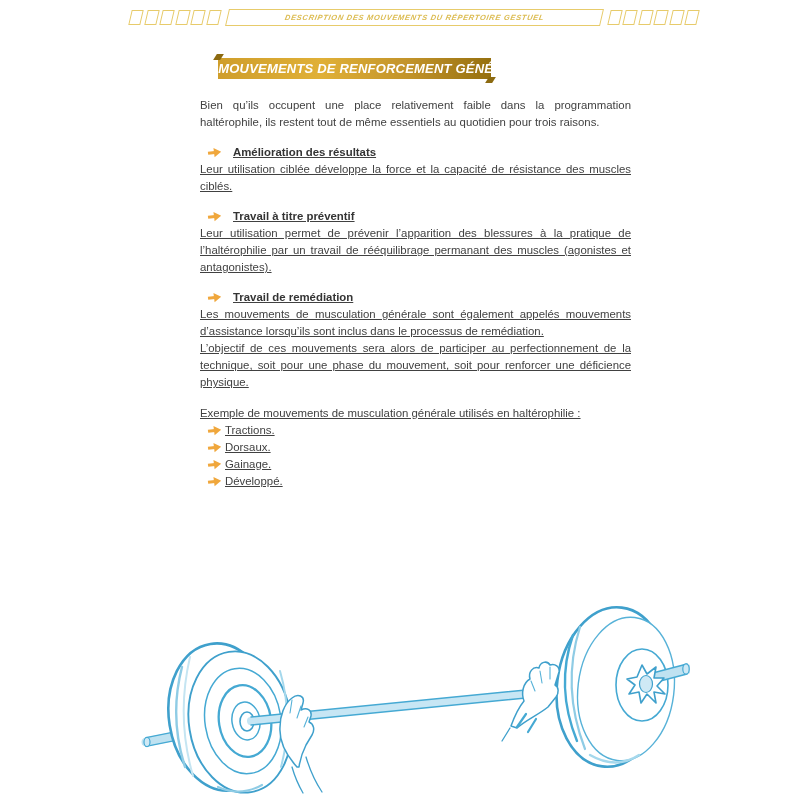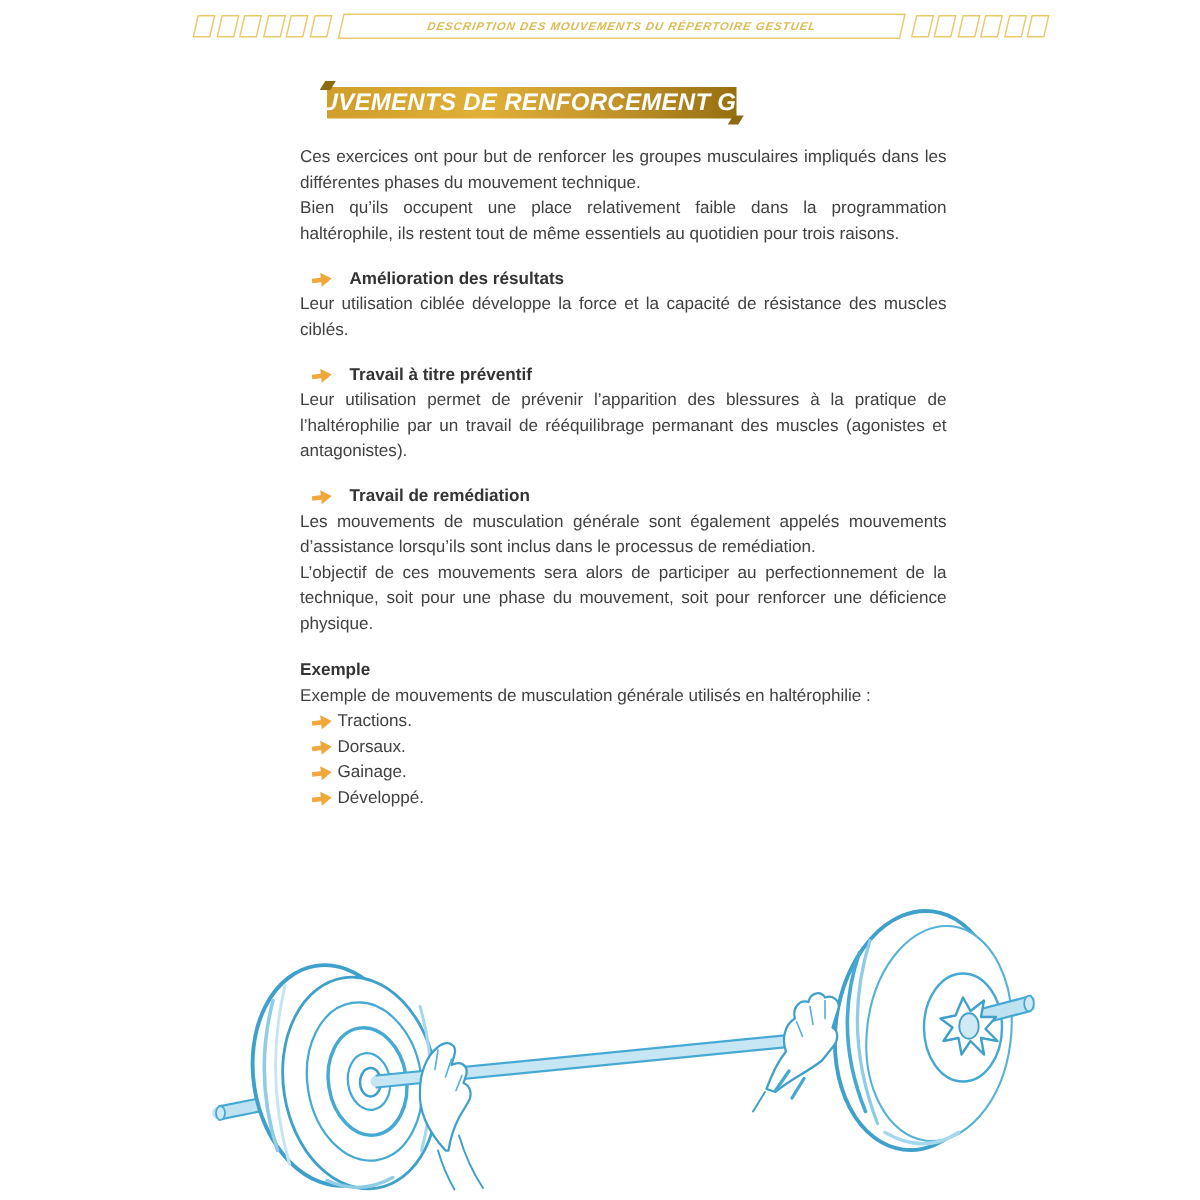--- a/index.html
+++ b/index.html
@@ -17,28 +17,28 @@
                 letter-spacing:0.7px;white-space:nowrap;transform:skewX(3deg);}
 
   
   .banner{position:absolute;left:218px;top:58px;width:273px;height:21px;
           background:linear-gradient(90deg,#cf9e2b 0%,#e0b037 38%,#c2932a 70%,#96700f 100%);
           display:flex;align-items:center;justify-content:center;}
   .banner::before{content:"";position:absolute;left:-3px;top:-4px;width:7px;height:6px;
                   background:#8c6a10;transform:skewX(-32deg);}
   .banner::after{content:"";position:absolute;right:-3px;bottom:-4px;width:7px;height:6px;
                  background:#8c6a10;transform:skewX(-32deg);}
-  .banner-text{color:#ffffff;font-weight:bold;font-style:italic;font-size:16px;
+  .banner-text{color:#ffffff;font-weight:bold;font-style:italic;font-size:13px;
                letter-spacing:0.2px;white-space:nowrap;}
 
   
   .content{position:absolute;left:200px;top:97px;width:431px;
            font-size:11.4px;line-height:17px;color:#414141;text-align:justify;}
   .para{margin:0;}
-  .section{margin-top:13px;}
+  .section{margin-top:13px;text-decoration:underline;}
   .heading-row{display:flex;align-items:center;gap:11px;padding-left:7px;height:17px;}
   .heading{margin:0;font-size:11.4px;line-height:17px;font-weight:bold;color:#343434;}
   .arrow{flex:none;display:flex;}
   .arrow svg{display:block;transform:rotate(-7deg);}
   .example{margin-top:14px;}
   .arrow-list{list-style:none;margin:0;padding:0;}
   .list-row{display:flex;align-items:center;gap:3px;padding-left:7px;height:17px;}
   .list-label{color:#414141;}
 
   
@@ -69,21 +69,20 @@
       <span class="sq"></span>
       <span class="sq"></span>
     </div>
   </header>
 
   <div class="banner">
     <span class="banner-text">LES MOUVEMENTS DE RENFORCEMENT GÉNÉRAL</span>
   </div>
 
   <main class="content">
-    <p class="para">Ces exercices ont pour but de renforcer les groupes musculaires impliqués dans les différentes phases du mouvement technique.</p>
     <p class="para">Bien qu’ils occupent une place relativement faible dans la programmation haltérophile, ils restent tout de même essentiels au quotidien pour trois raisons.</p>
 
     <section class="section">
       <div class="heading-row">
         <span class="arrow">
           <svg width="15" height="11" viewBox="0 0 15 11">
               <line x1="1" y1="5.5" x2="8" y2="5.5" stroke="#f0a73c" stroke-width="3"></line>
               <path d="M7 0.8 L14.2 5.5 L7 10.2 Z" fill="#f0a73c"></path>
             </svg>
         </span>
@@ -113,21 +112,20 @@
               <path d="M7 0.8 L14.2 5.5 L7 10.2 Z" fill="#f0a73c"></path>
             </svg>
         </span>
         <h3 class="heading">Travail de remédiation</h3>
       </div>
       <p class="para">Les mouvements de musculation générale sont également appelés mouvements d’assistance lorsqu’ils sont inclus dans le processus de remédiation.</p>
       <p class="para">L’objectif de ces mouvements sera alors de participer au perfectionnement de la technique, soit pour une phase du mouvement, soit pour renforcer une déficience physique.</p>
     </section>
 
     <section class="section example">
-      <h3 class="heading">Exemple</h3>
       <p class="para">Exemple de mouvements de musculation générale utilisés en haltérophilie :</p>
       <ul class="arrow-list">
         <li class="list-row">
           <span class="arrow">
             <svg width="15" height="11" viewBox="0 0 15 11">
                 <line x1="1" y1="5.5" x2="8" y2="5.5" stroke="#f0a73c" stroke-width="3"></line>
                 <path d="M7 0.8 L14.2 5.5 L7 10.2 Z" fill="#f0a73c"></path>
               </svg>
           </span>
           <span class="list-label">Tractions.</span>

